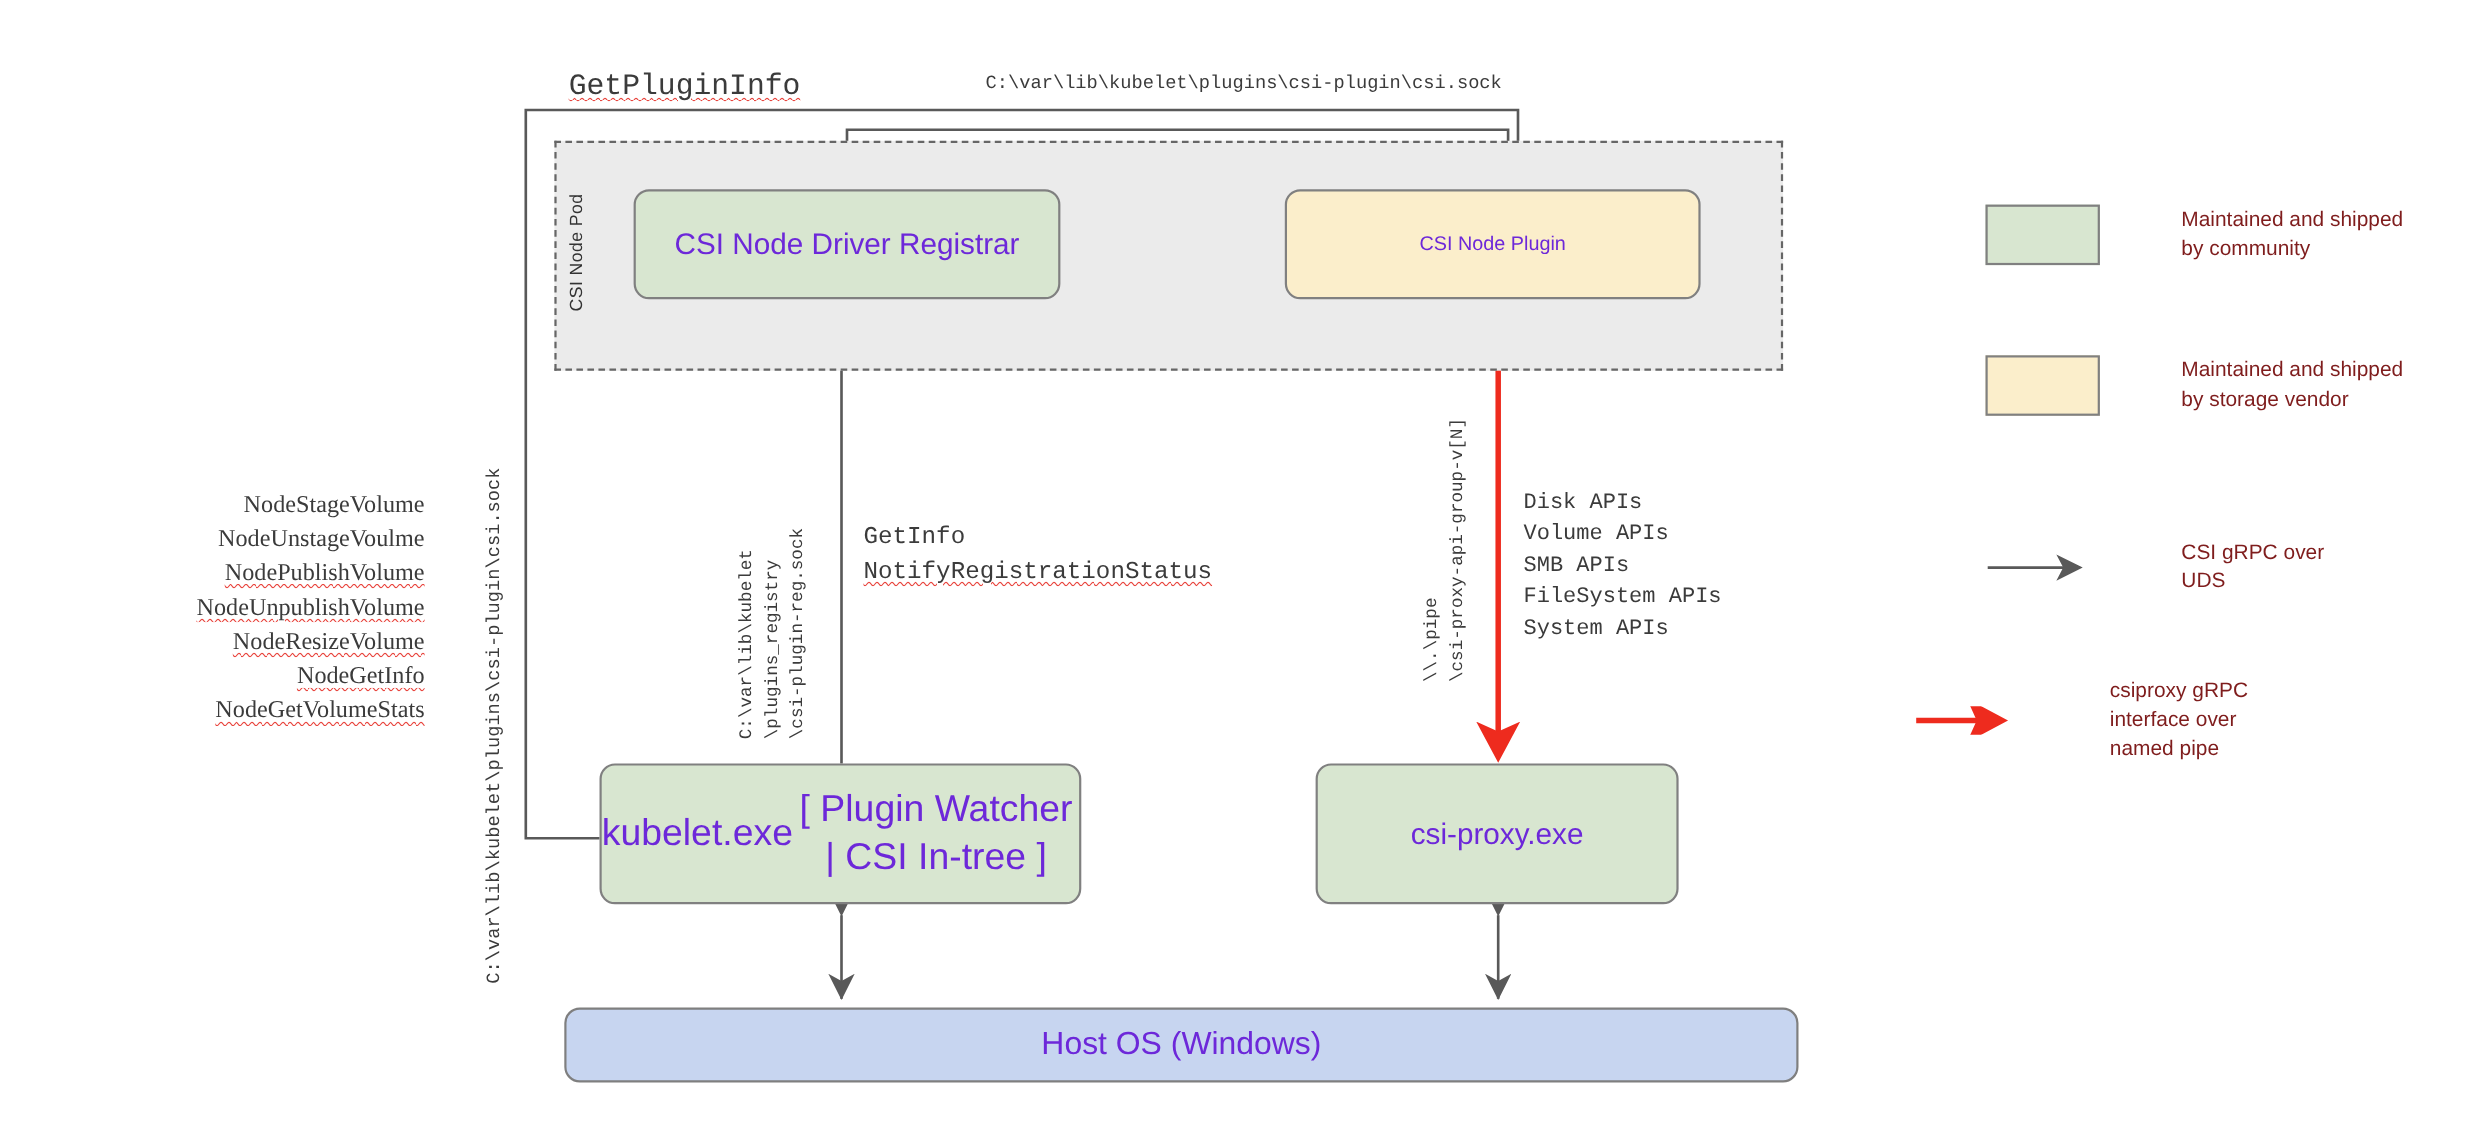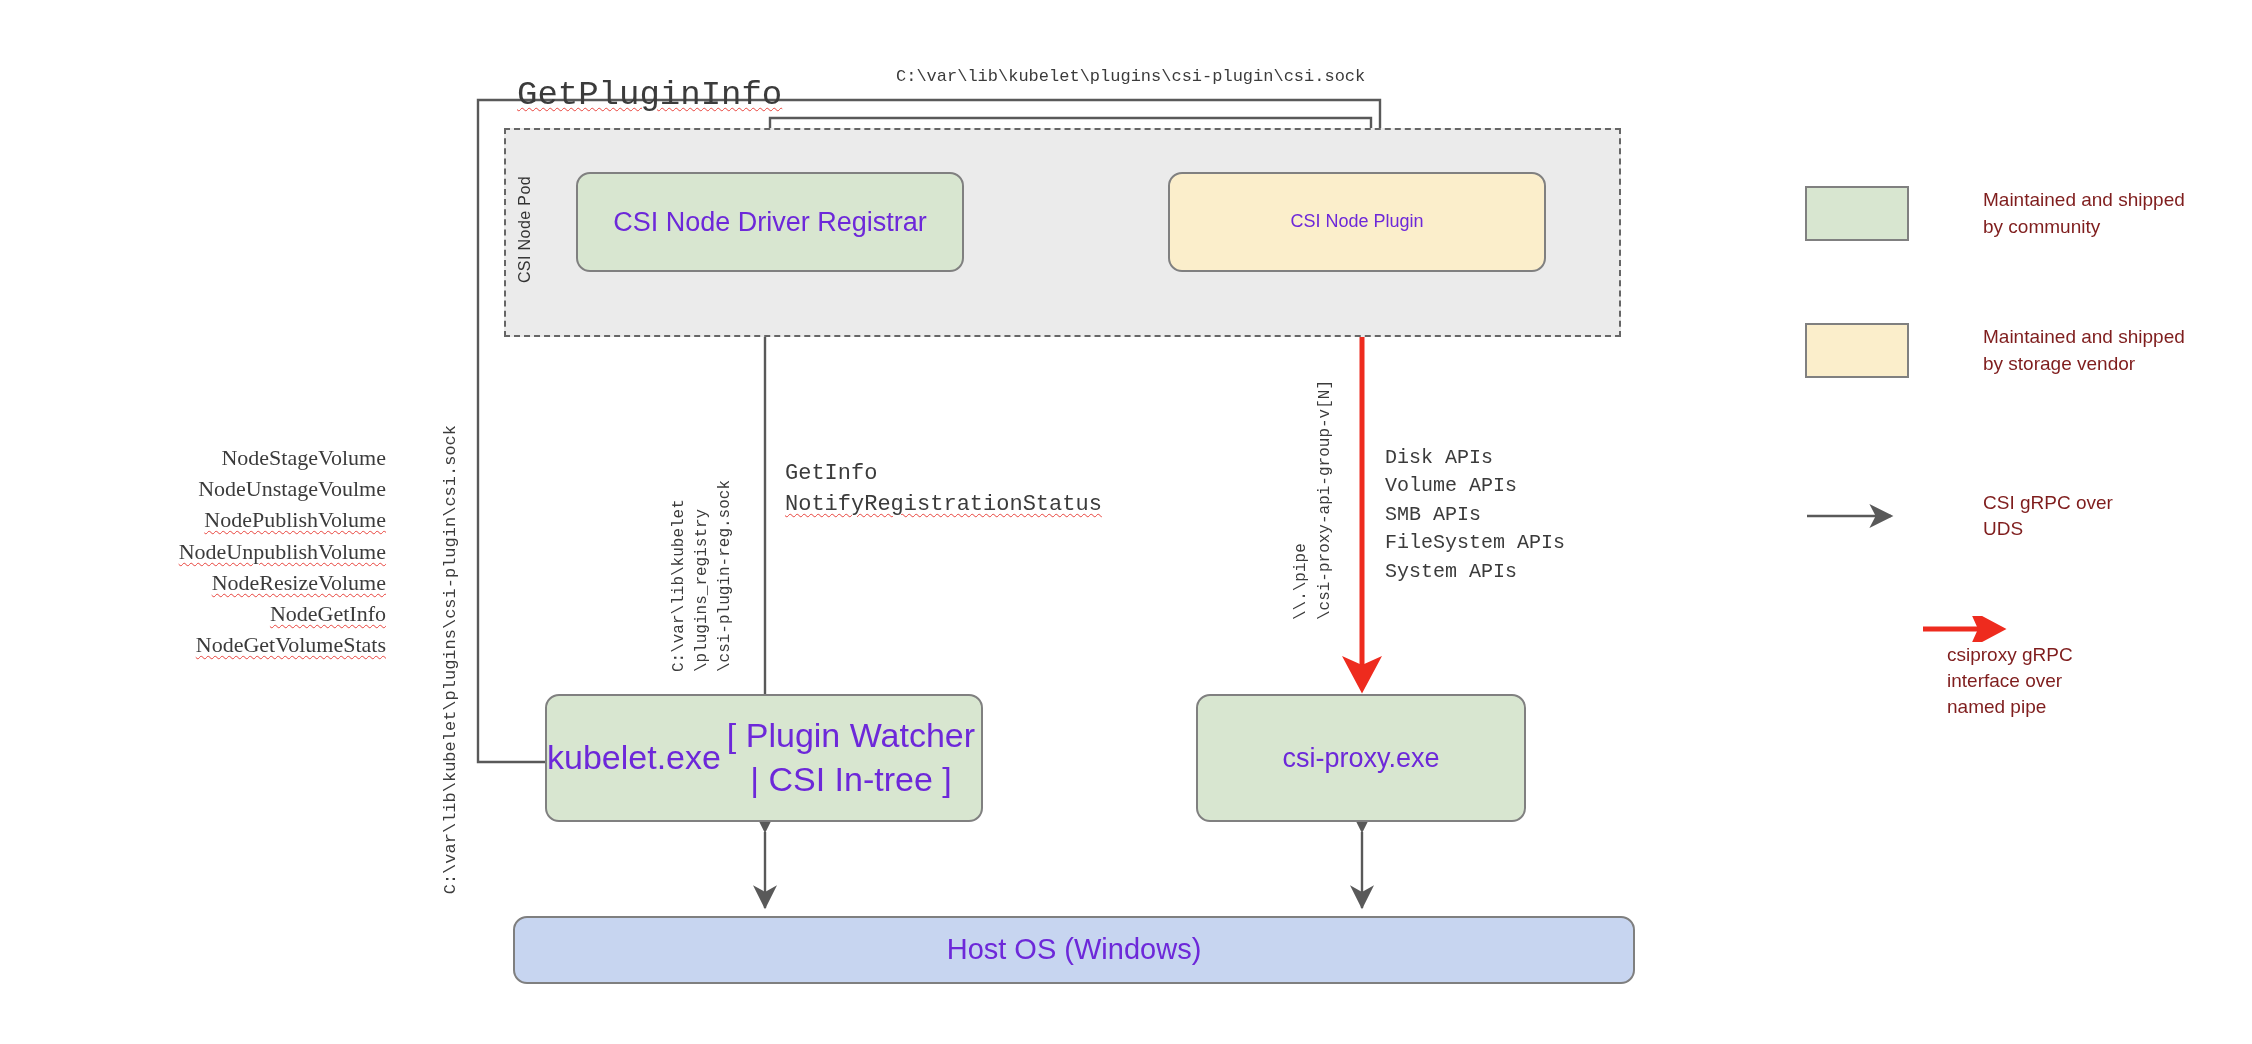--- a/index.html
+++ b/index.html
@@ -91,22 +91,22 @@
   }
   .squiggle {
     text-decoration: underline;
     text-decoration-style: wavy;
     text-decoration-color: #e8433c;
     text-decoration-thickness: 1px;
     text-underline-offset: 3px;
   }
   #label-getplugininfo {
     position: absolute;
-    left: 517px; top: 76px;
-    font-size: 34px;
+    left: 517px; top: 64px;
+    font-size: 27px;
     white-space: nowrap;
   }
   #label-csi-sock-top {
     position: absolute;
     left: 896px; top: 67px;
     font-size: 17px;
     white-space: nowrap;
   }
   #label-csi-sock-left {
     position: absolute;
@@ -145,21 +145,21 @@
     width: 300px;
     text-align: right;
     font-size: 22px;
     line-height: 1.42;
     font-family: Liberation Serif, serif;
   }
   #node-api-list div { white-space: nowrap; }
 
   #label-getinfo {
     position: absolute;
-    left: 785px; top: 458px;
+    left: 785px; top: 473px;
     font-size: 22px;
     line-height: 1.42;
   }
   #label-getinfo div { white-space: nowrap; }
 
   #csi-proxy-api-list {
     position: absolute;
     left: 1385px; top: 444px;
     font-size: 20px;
     line-height: 1.42;
@@ -185,21 +185,21 @@
     margin-left: 74px;
     font-size: 19px;
     line-height: 1.38;
     color: #7f1d1d;
     white-space: nowrap;
   }
   .legend-text div { display: block; }
   #legend-row-community { left: 1805px; top: 186px; }
   #legend-row-vendor    { left: 1805px; top: 323px; }
   #legend-row-uds       { left: 1805px; top: 490px; }
-  #legend-row-namedpipe { left: 1873px; top: 616px; flex-direction: column; }
+  #legend-row-namedpipe { left: 1740px; top: 616px; }
 </style>
 </head>
 <body>
 
 <div id="canvas">
 
   <svg class="layer" viewBox="0 0 2252 1044" width="2252" height="1044" xmlns="http://www.w3.org/2000/svg">
     <defs>
       <marker id="arr-gray" markerWidth="12" markerHeight="12" refX="9" refY="5" orient="auto" markerUnits="strokeWidth">
         <path d="M0,0 L10,5 L0,10 L2.6,5 z" fill="#595959"></path>

